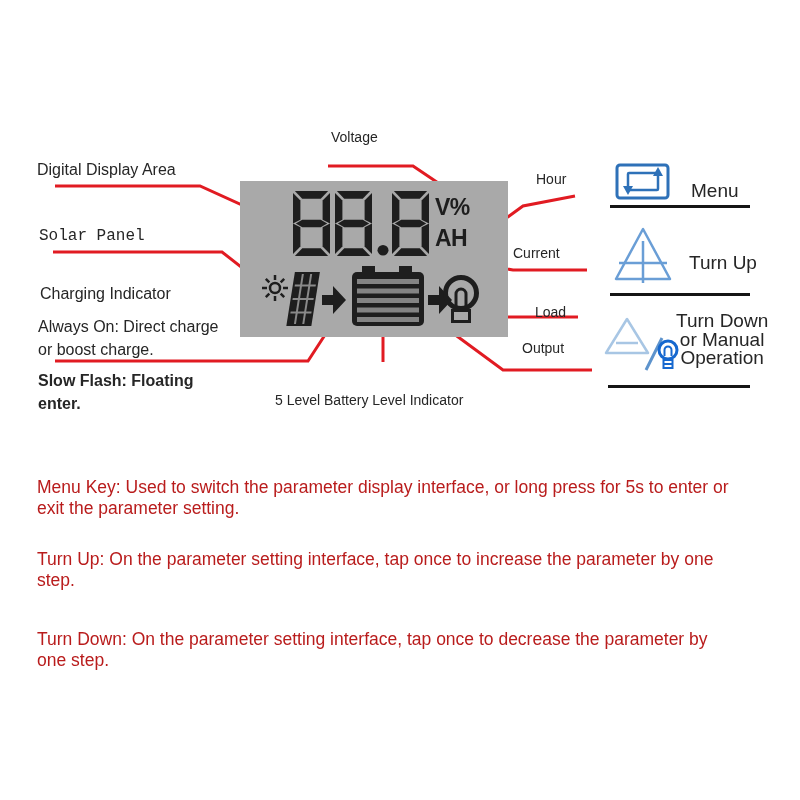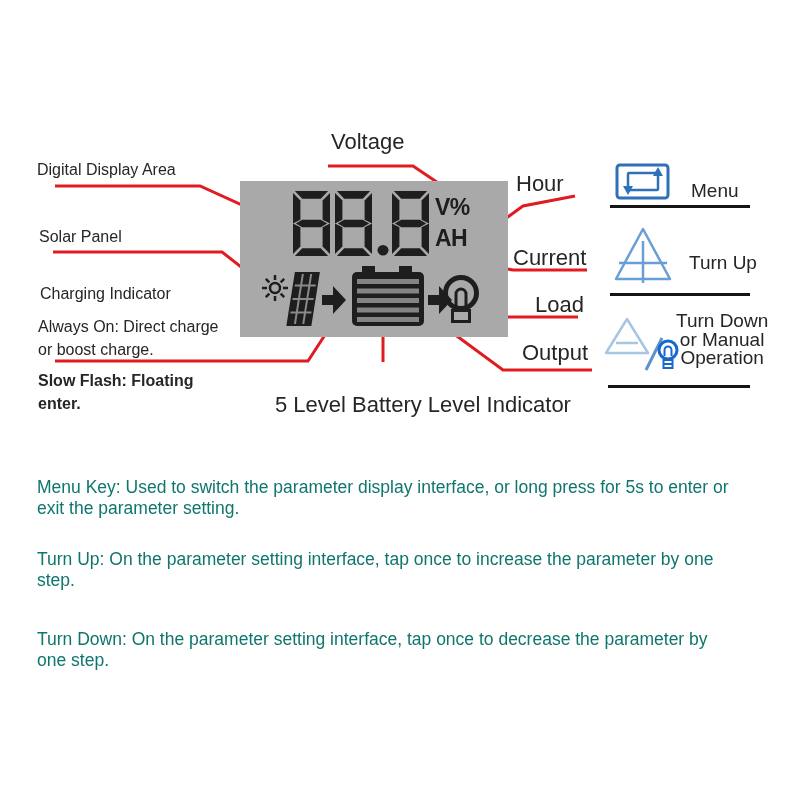--- a/index.html
+++ b/index.html
@@ -5,21 +5,21 @@
 <style>
   html,body{margin:0;padding:0;background:#fff;}
   .canvas{
     position:relative;width:800px;height:800px;background:#fff;overflow:hidden;
     font-family:"Liberation Sans","DejaVu Sans",sans-serif;
     color:var(--text_color,#262626);
   }
   .abs{position:absolute;}
   .label{white-space:nowrap;line-height:1.12;}
   .lbl-20{font-size:16px;}
-  .lbl-19{font-size:22px;}
+  .lbl-19{font-size:14px;}
   .multiline{line-height:23px;}
   .lcd{
     position:absolute;left:240px;top:181px;width:268px;height:156px;
     background:var(--lcd_background,#a9a9a9);
   }
   .lcd-digits{position:absolute;left:53px;top:10px;display:flex;align-items:flex-end;}
   .lcd-digit{width:37px;height:65px;margin-right:5px;display:block;}
   .lcd-dp{width:12px;height:65px;margin-right:3px;display:block;}
   .lcd-digits svg polygon,.lcd-digits svg circle{fill:var(--lcd_ink,#1e1e1e);}
   .lcd-unit{
@@ -37,21 +37,21 @@
   .callout-svg polyline{fill:none;stroke:var(--callout_red,#e11b22);stroke-width:3;}
   .sep{position:absolute;height:3px;background:#151515;}
   .menu-stroke{stroke:var(--key_icon_blue,#2e71b8);}
   .menu-fill{fill:var(--key_icon_blue,#2e71b8);}
   .up-stroke{stroke:var(--turn_up_blue,#6a9ed6);}
   .down-stroke{stroke:var(--turn_down_blue,#a8c6e4);}
   .slash-stroke{stroke:var(--slash_blue,#5d93cc);}
   .bulb-stroke{stroke:var(--manual_bulb_blue,#1668cf);}
   .key-label{font-size:19px;white-space:nowrap;text-align:right;}
   .key-label-multi{font-size:19px;line-height:18.5px;white-space:nowrap;}
-  .note{font-size:17.5px;line-height:20.5px;color:#0f766e;white-space:nowrap;}
+  .note{font-size:17.5px;line-height:20.5px;color:#b91c1c;white-space:nowrap;}
 </style>
 </head>
 <body>
 
 <div class="canvas">
 
   <svg class="callout-svg" viewBox="0 0 800 800">
     <polyline points="328,166 413,166 459,197"></polyline>
     <polyline points="55,186 200,186 284,224"></polyline>
     <polyline points="53,252 222,252 263,284"></polyline>
@@ -138,34 +138,34 @@
       <g fill="none" class="ink-stroke">
         <circle cx="221" cy="28" r="15.5" stroke-width="5"></circle>
         <path d="M216,41 L216,29 a5,5 0 0 1 10,0 L226,41" stroke-width="3"></path>
         <rect x="212.5" y="45.5" width="17" height="11" stroke-width="3"></rect>
       </g>
     </svg>
   </div>
 
   <div class="abs label lbl-19" style="left:331px;top:130px;">Voltage</div>
   <div class="abs label lbl-20" style="left:37px;top:161px;">Digital Display Area</div>
-  <div class="abs label lbl-20" style="left:39px;top:228px;">Solar Panel</div>
+  <div class="abs label lbl-20" style="left:39px;top:228px;font-family:Liberation Mono, monospace;">Solar Panel</div>
   <div class="abs label lbl-20 multiline" style="left:38px;top:315px;">
     <span>Always On: Direct charge</span><br>
     <span>or boost charge.</span>
   </div>
   <div class="abs label lbl-20" style="left:40px;top:285px;">Charging Indicator</div>
   <div class="abs label lbl-20 multiline" style="left:38px;top:369px;font-weight:bold;">
     <span>Slow Flash: Floating</span><br>
     <span>enter.</span>
   </div>
 
-  <div class="abs label lbl-19" style="left:516px;top:172px;">Hour</div>
+  <div class="abs label lbl-19" style="left:536px;top:172px;">Hour</div>
   <div class="abs label lbl-19" style="left:513px;top:246px;">Current</div>
-  <div class="abs label lbl-19" style="left:535px;top:293px;">Load</div>
+  <div class="abs label lbl-19" style="left:535px;top:305px;">Load</div>
   <div class="abs label lbl-19" style="left:522px;top:341px;">Output</div>
   <div class="abs label lbl-19" style="left:275px;top:393px;">5 Level Battery Level Indicator</div>
 
   <svg class="abs" style="left:615px;top:163px;width:55px;height:37px;" viewBox="0 0 55 37">
     <rect x="2" y="2" width="51" height="33" rx="3" class="menu-stroke" stroke-width="3" fill="none"></rect>
     <rect x="13" y="10" width="30" height="17" rx="1" class="menu-stroke" stroke-width="2.5" fill="none"></rect>
     <polygon class="menu-fill" points="38,13 48,13 43,4"></polygon>
     <polygon class="menu-fill" points="8,23 18,23 13,32"></polygon>
   </svg>
   <div class="abs key-label" style="left:691px;top:180px;">Menu</div>

